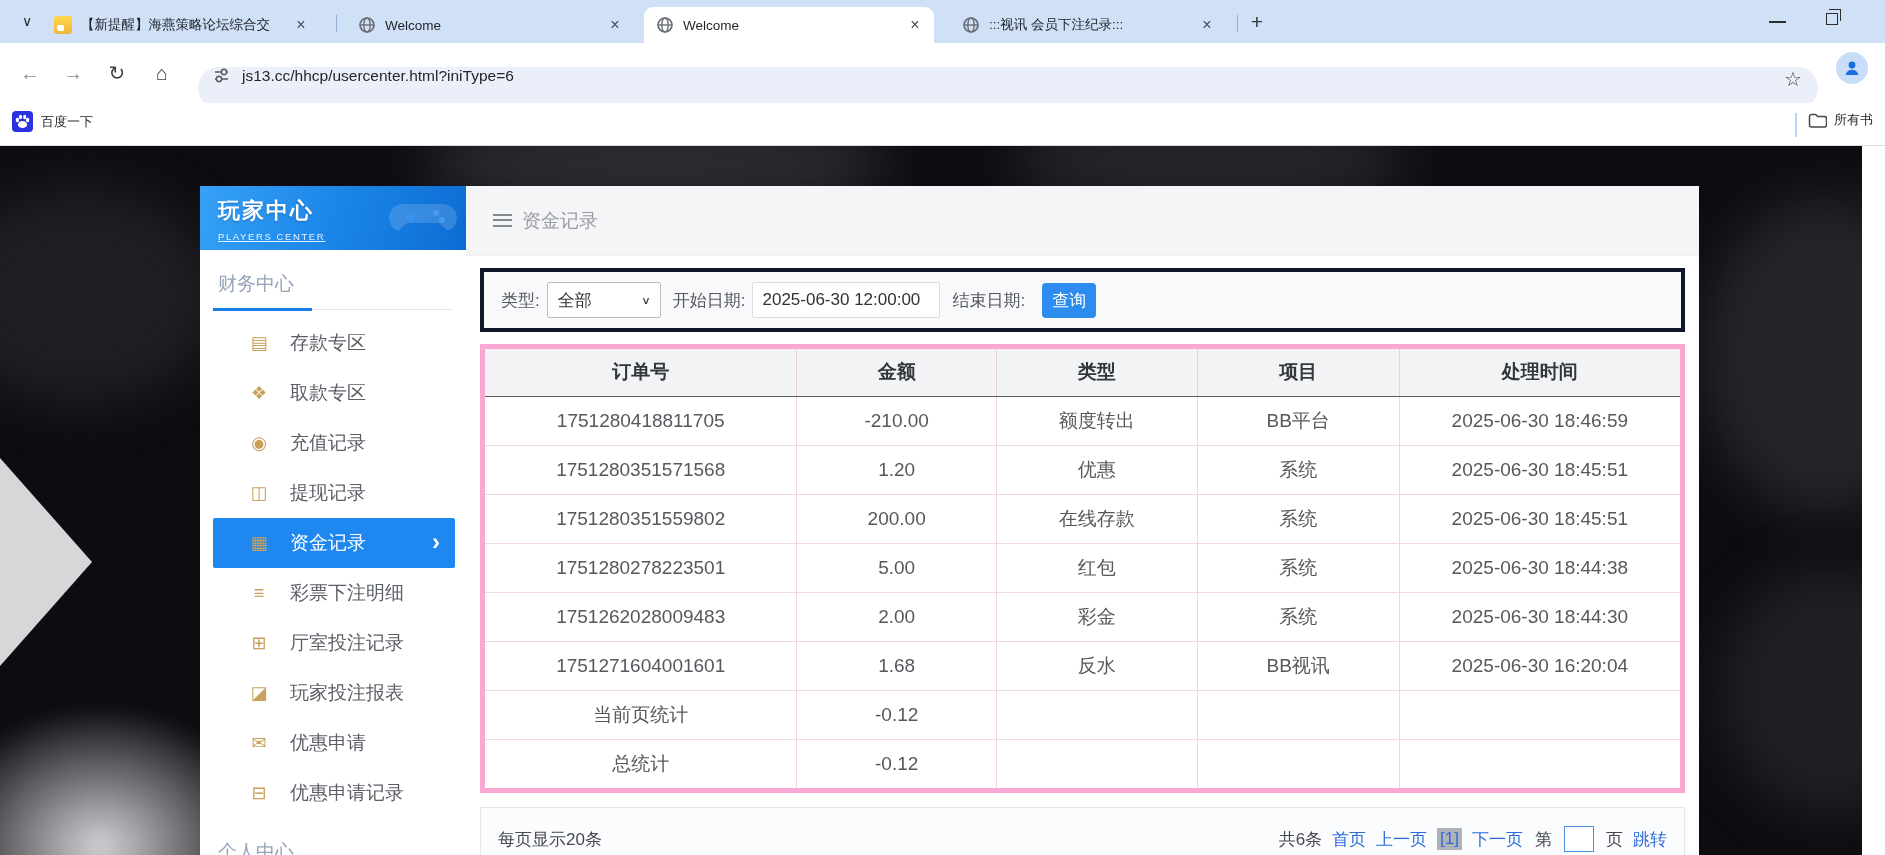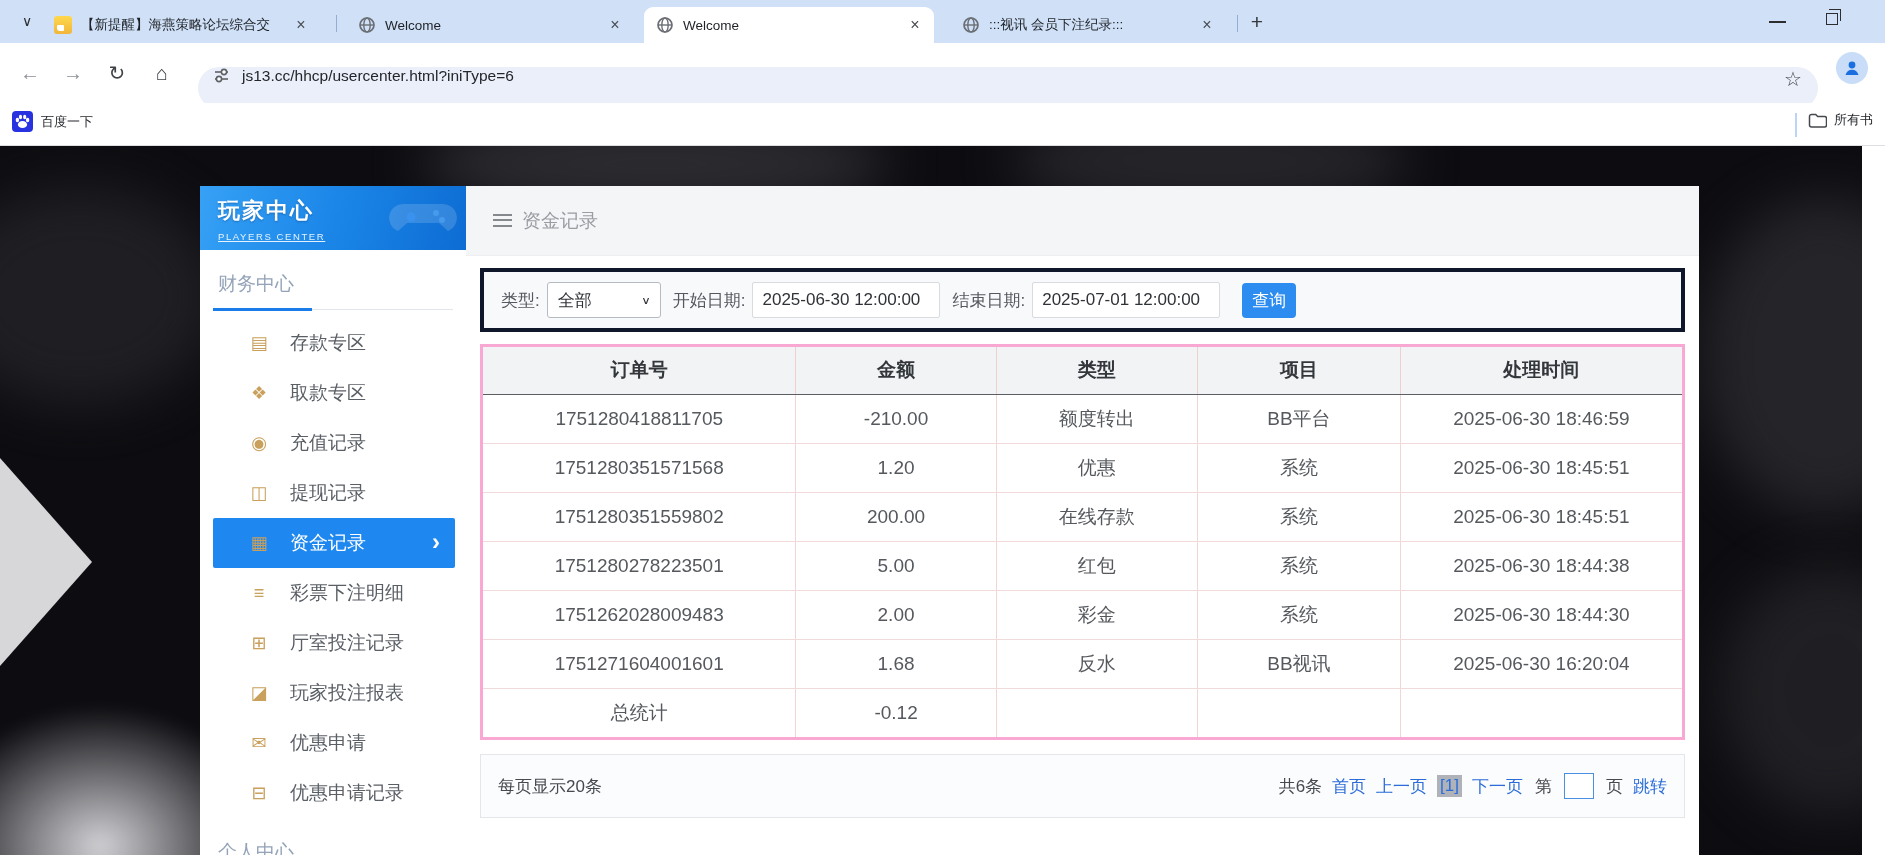--- a/index.html
+++ b/index.html
@@ -69,21 +69,21 @@
   .burger::after { content:''; position:absolute; left:0; right:0; top:3px; height:2.4px; background:#85888c; }
   .mh-title { font-size:19px; color:#9a9da2; }
 
   .filter { margin:12px 14px 0; height:64px; border:4px solid #0f172a; background:#f8f9fb; display:flex; align-items:center; padding-left:17px; }
   .f-label { font-size:17px; color:#55585e; margin-right:7px; white-space:nowrap; }
   .f-select { width:114px; height:36px; background:#fff; border:1px solid #b6bac1; border-radius:3px; display:flex; align-items:center; padding:0 9px 0 10px; font-size:17px; color:#2f3237; margin-right:12px; cursor:pointer; }
   .f-select .caret { margin-left:auto; font-size:13px; color:#2f3237; transform:scaleY(.8); }
   .f-input { width:188px; height:36px; background:#fff; border:1px solid #d8dbe0; border-radius:2px; font-size:17px; color:#2f3237; padding-left:9px; margin-right:12px; font-family:inherit; }
   .f-btn { width:54px; height:35px; background:#2d8cf0; color:#fff; border:none; border-radius:4px; font-size:17px; margin-left:10px; cursor:pointer; font-family:inherit; }
 
-  .table-wrap { margin:12px 14px 0; border:3px solid #f9a8d4; }
+  .table-wrap { margin:12px 14px 0; border:5px solid #f9a8d4; }
   table { width:100%; border-collapse:collapse; table-layout:fixed; }
   col.c1{width:26.1%} col.c2{width:16.7%} col.c3{width:16.8%} col.c4{width:16.9%} col.c5{width:23.5%}
   thead th { height:47px; background:#f1f3f5; font-size:19px; font-weight:bold; color:#33363b; border-bottom:1px solid #5b5e63; border-right:1px solid #f0cfcf; }
   thead th:last-child { border-right:none; }
   tbody td { height:49px; text-align:center; font-size:19px; color:#55585d; border-bottom:1px solid #f1dada; border-right:1px solid #f4d5d5; }
   tbody td:last-child { border-right:none; }
   tbody tr:last-child td { border-bottom:none; }
 
   .pager { margin:14px 14px 0; height:64px; border:1px solid #e4e6ea; background:#fbfcfd; display:flex; align-items:center; justify-content:space-between; padding:0 17px; font-size:17px; color:#46494e; }
   .pg-right { display:flex; align-items:center; gap:10px; }
@@ -268,21 +268,20 @@
 
     <div class="filter">
       <span class="f-label">类型:</span>
       <div class="f-select">
         <span>全部</span>
         <span class="caret">∨</span>
       </div>
       <span class="f-label">开始日期:</span>
       <input class="f-input" value="2025-06-30 12:00:00" style="">
       <span class="f-label">结束日期:</span>
-      <input class="f-input" value="2025-07-01 12:00:00" style="">
       <button class="f-btn">查询</button>
     </div>
 
     <div class="table-wrap">
       <table>
         <colgroup>
             <col class="c1">
             <col class="c2">
             <col class="c3">
             <col class="c4">
@@ -332,20 +331,27 @@
               <td>彩金</td>
               <td>系统</td>
               <td>2025-06-30 18:44:30</td>
             </tr>
             <tr>
               <td>1751271604001601</td>
               <td>1.68</td>
               <td>反水</td>
               <td>BB视讯</td>
               <td>2025-06-30 16:20:04</td>
+            </tr>
+            <tr>
+              <td>当前页统计</td>
+              <td>-0.12</td>
+              <td></td>
+              <td></td>
+              <td></td>
             </tr>
             <tr>
               <td>总统计</td>
               <td>-0.12</td>
               <td></td>
               <td></td>
               <td></td>
             </tr>
           </tbody>
       </table>

